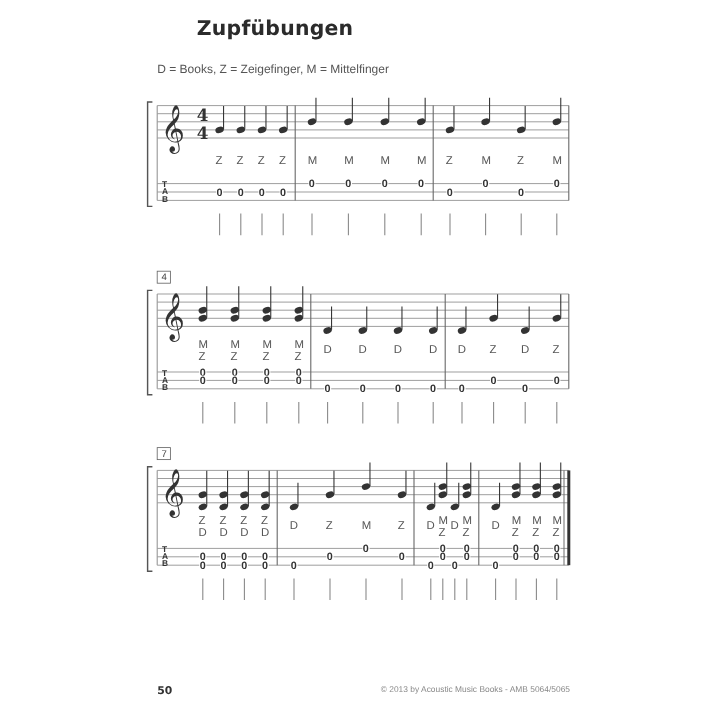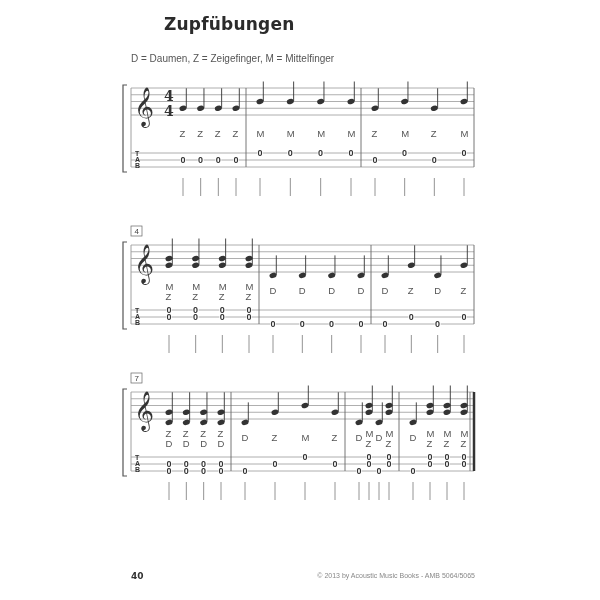--- a/index.html
+++ b/index.html
@@ -11,21 +11,21 @@
   svg.score { position: absolute; left: 0; top: 0; }
   .measure-num { font-size: 8px; fill: #444; font-family: "Liberation Sans", sans-serif; }
   .finger { font-size: 9.5px; fill: #555; font-family: "Liberation Sans", sans-serif; }
   .fret { font-size: 9px; fill: #333; font-weight: bold; font-family: "Liberation Sans", sans-serif; }
   .tablbl { font-size: 7px; fill: #333; font-weight: bold; font-family: "Liberation Sans", sans-serif; }
 </style>
 </head>
 <body>
 
 <div class="title">Zupfübungen</div>
-<div class="legend">D = Daumen, Z = Zeigefinger, M = Mittelfinger</div>
+<div class="legend">D = Books, Z = Zeigefinger, M = Mittelfinger</div>
 
 <svg class="score" id="score" width="600" height="600" viewBox="0 0 600 600" xmlns="http://www.w3.org/2000/svg">
     <g>
       <path d="M127 85 L123 85 L123 172 L127 172" stroke="#555" stroke-width="1.2" fill="none"></path>
       <line x1="131" y1="88" x2="131" y2="167" stroke="#888" stroke-width="0.8"></line>
       <line x1="131" y1="88" x2="474" y2="88" stroke="#9a9a9a" stroke-width="0.8"></line>
       <line x1="131" y1="94.75" x2="474" y2="94.75" stroke="#9a9a9a" stroke-width="0.8"></line>
       <line x1="131" y1="101.5" x2="474" y2="101.5" stroke="#9a9a9a" stroke-width="0.8"></line>
       <line x1="131" y1="108.25" x2="474" y2="108.25" stroke="#9a9a9a" stroke-width="0.8"></line>
       <line x1="131" y1="115" x2="474" y2="115" stroke="#9a9a9a" stroke-width="0.8"></line>
@@ -473,14 +473,14 @@
           <rect x="461" y="453" width="6" height="8" fill="#fff"></rect>
           <text x="461.4" y="460" class="fret">0</text>
           <rect x="461" y="460" width="6" height="8" fill="#fff"></rect>
           <text x="461.4" y="467" class="fret">0</text>
           <line x1="464" y1="482" x2="464" y2="500" stroke="#888" stroke-width="0.9"></line>
         </g>
       </g>
     </g>
   </svg>
 
-<div class="page-num">40</div>
+<div class="page-num">50</div>
 <div class="copyright">© 2013 by Acoustic Music Books - AMB 5064/5065</div>
 
 </body></html>

